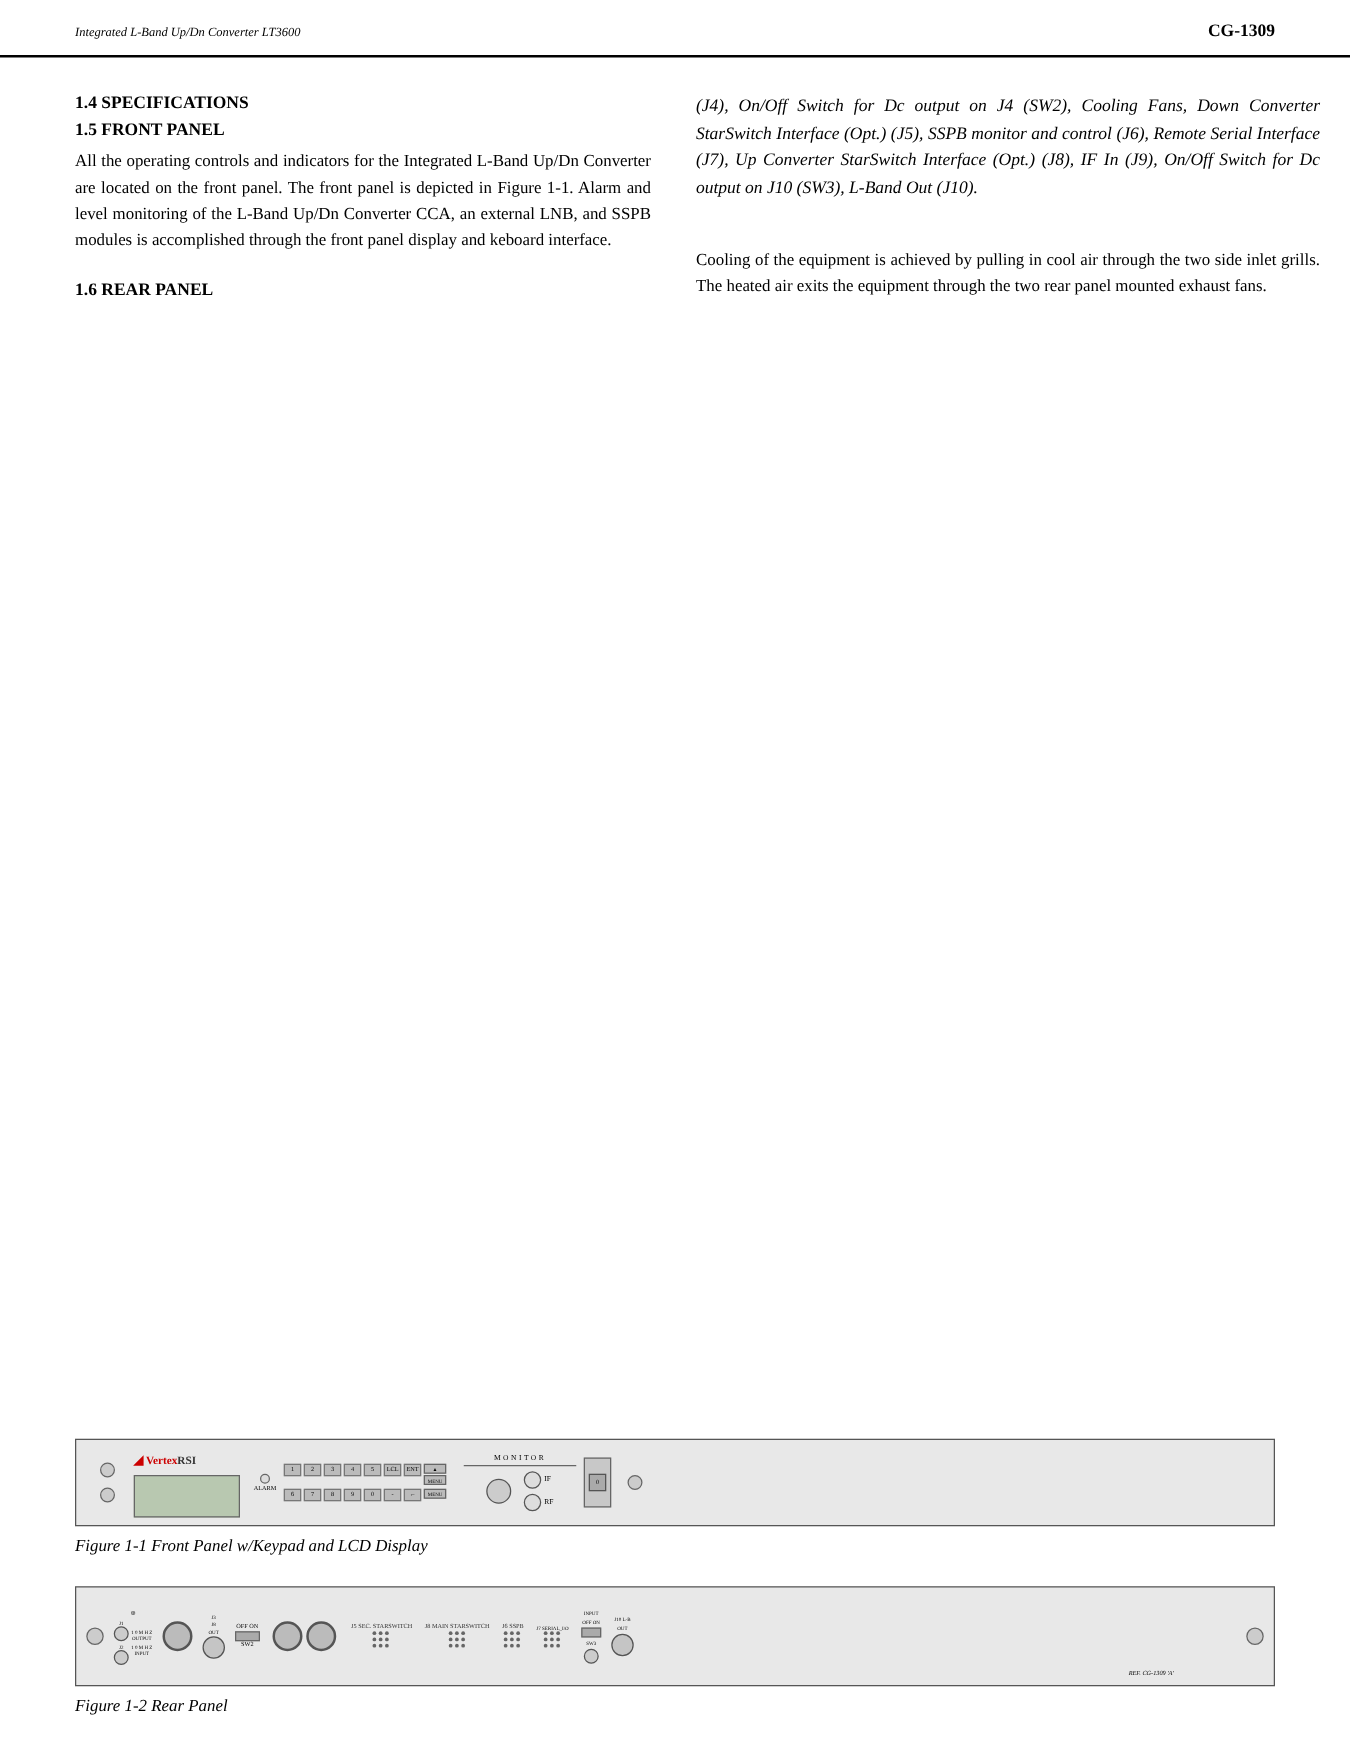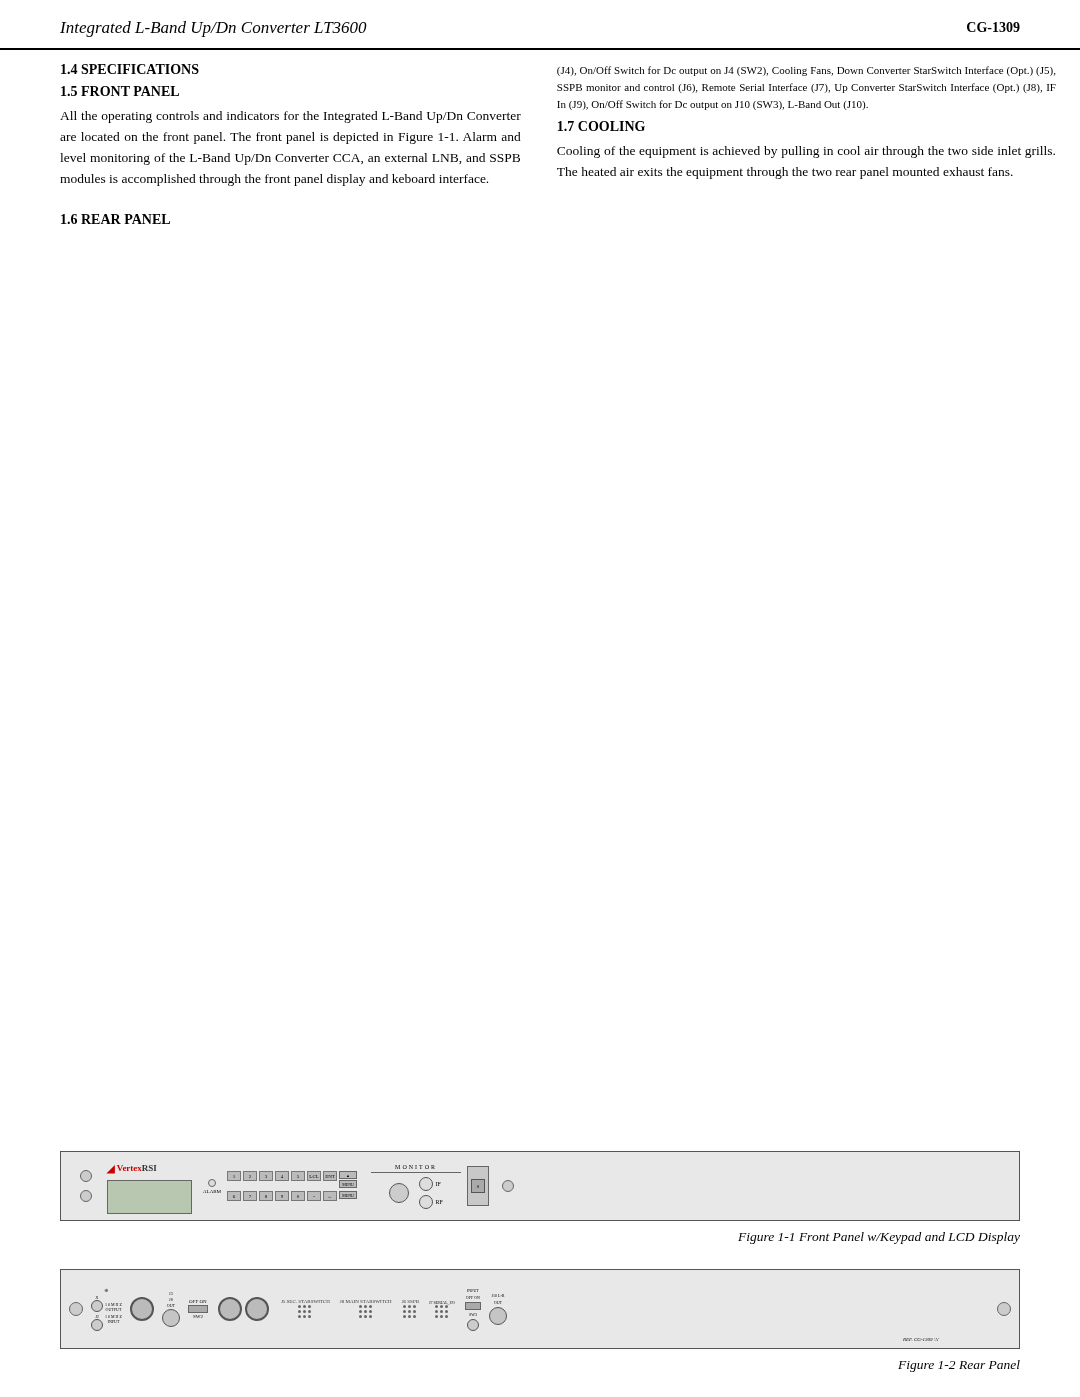--- a/index.html
+++ b/index.html
@@ -23,33 +23,33 @@
 
     
     .page-header {
       display: flex;
       justify-content: space-between;
       align-items: center;
       padding: 18px 60px 10px 60px;
       border-bottom: 2px solid #000;
     }
     .header-left {
-      font-size: 17px;
+      font-size: 10px;
       font-style: italic;
     }
     .header-right {
       font-size: 14px;
       font-weight: bold;
     }
 
     
     .content-area {
       display: flex;
       flex-direction: row;
-      padding: 12px 60px 0 60px;
+      padding: 29px 60px 0 60px;
       flex: 1;
       gap: 36px;
     }
 
     .left-column {
       width: 48%;
       flex-shrink: 0;
     }
 
     .right-column {
@@ -73,21 +73,21 @@
     
     .figures-area {
       padding: 18px 60px 0 60px;
     }
 
     .figure-block {
       margin-bottom: 24px;
     }
 
     .figure-caption {
-      text-align: right;
+      text-align: left;
       font-size: 13.5px;
       font-style: italic;
       margin-top: 8px;
       margin-bottom: 6px;
     }
 
     
     .front-panel-fig {
       border: 1.5px solid #555;
       background: #e8e8e8;
@@ -329,24 +329,25 @@
       display: flex;
       justify-content: flex-end;
       margin-top: auto;
     }
 
     .footer-text {
       font-size: 13px;
     }
 
     .right-col-top-text {
-      font-size: 11px;
+      font-size: 14px;
       line-height: 1.55;
       text-align: justify;
-      margin-bottom: 6px;
+      margin-bottom: 36px;
+      font-style: italic;
     }
 
     .right-col-bottom-text {
       font-size: 13.5px;
       line-height: 1.55;
       text-align: justify;
       margin-bottom: 18px;
     }
 
     .vertex-logo {
@@ -404,21 +405,20 @@
       </div>
 
     </div>
 
     <div class="right-column">
 
       <div class="right-col-top-text">(J4), On/Off Switch for Dc output on J4 (SW2), Cooling Fans, Down Converter StarSwitch Interface (Opt.) (J5), SSPB monitor and control (J6),   Remote Serial Interface (J7), Up Converter StarSwitch Interface (Opt.) (J8), IF In (J9), On/Off Switch for Dc output on J10 (SW3), L-Band Out (J10).</div>
 
 
       <div class="section-divider">
-        <div class="section-title">1.7 COOLING</div>
         <div class="section-body">Cooling of the equipment is achieved by pulling in cool air through the two side inlet grills. The heated air exits the equipment through the two rear panel mounted exhaust fans.</div>
       </div>
 
     </div>
   </div>
 
   <div class="figures-area">
 
     <div class="figure-block">
       <div class="front-panel-fig">

